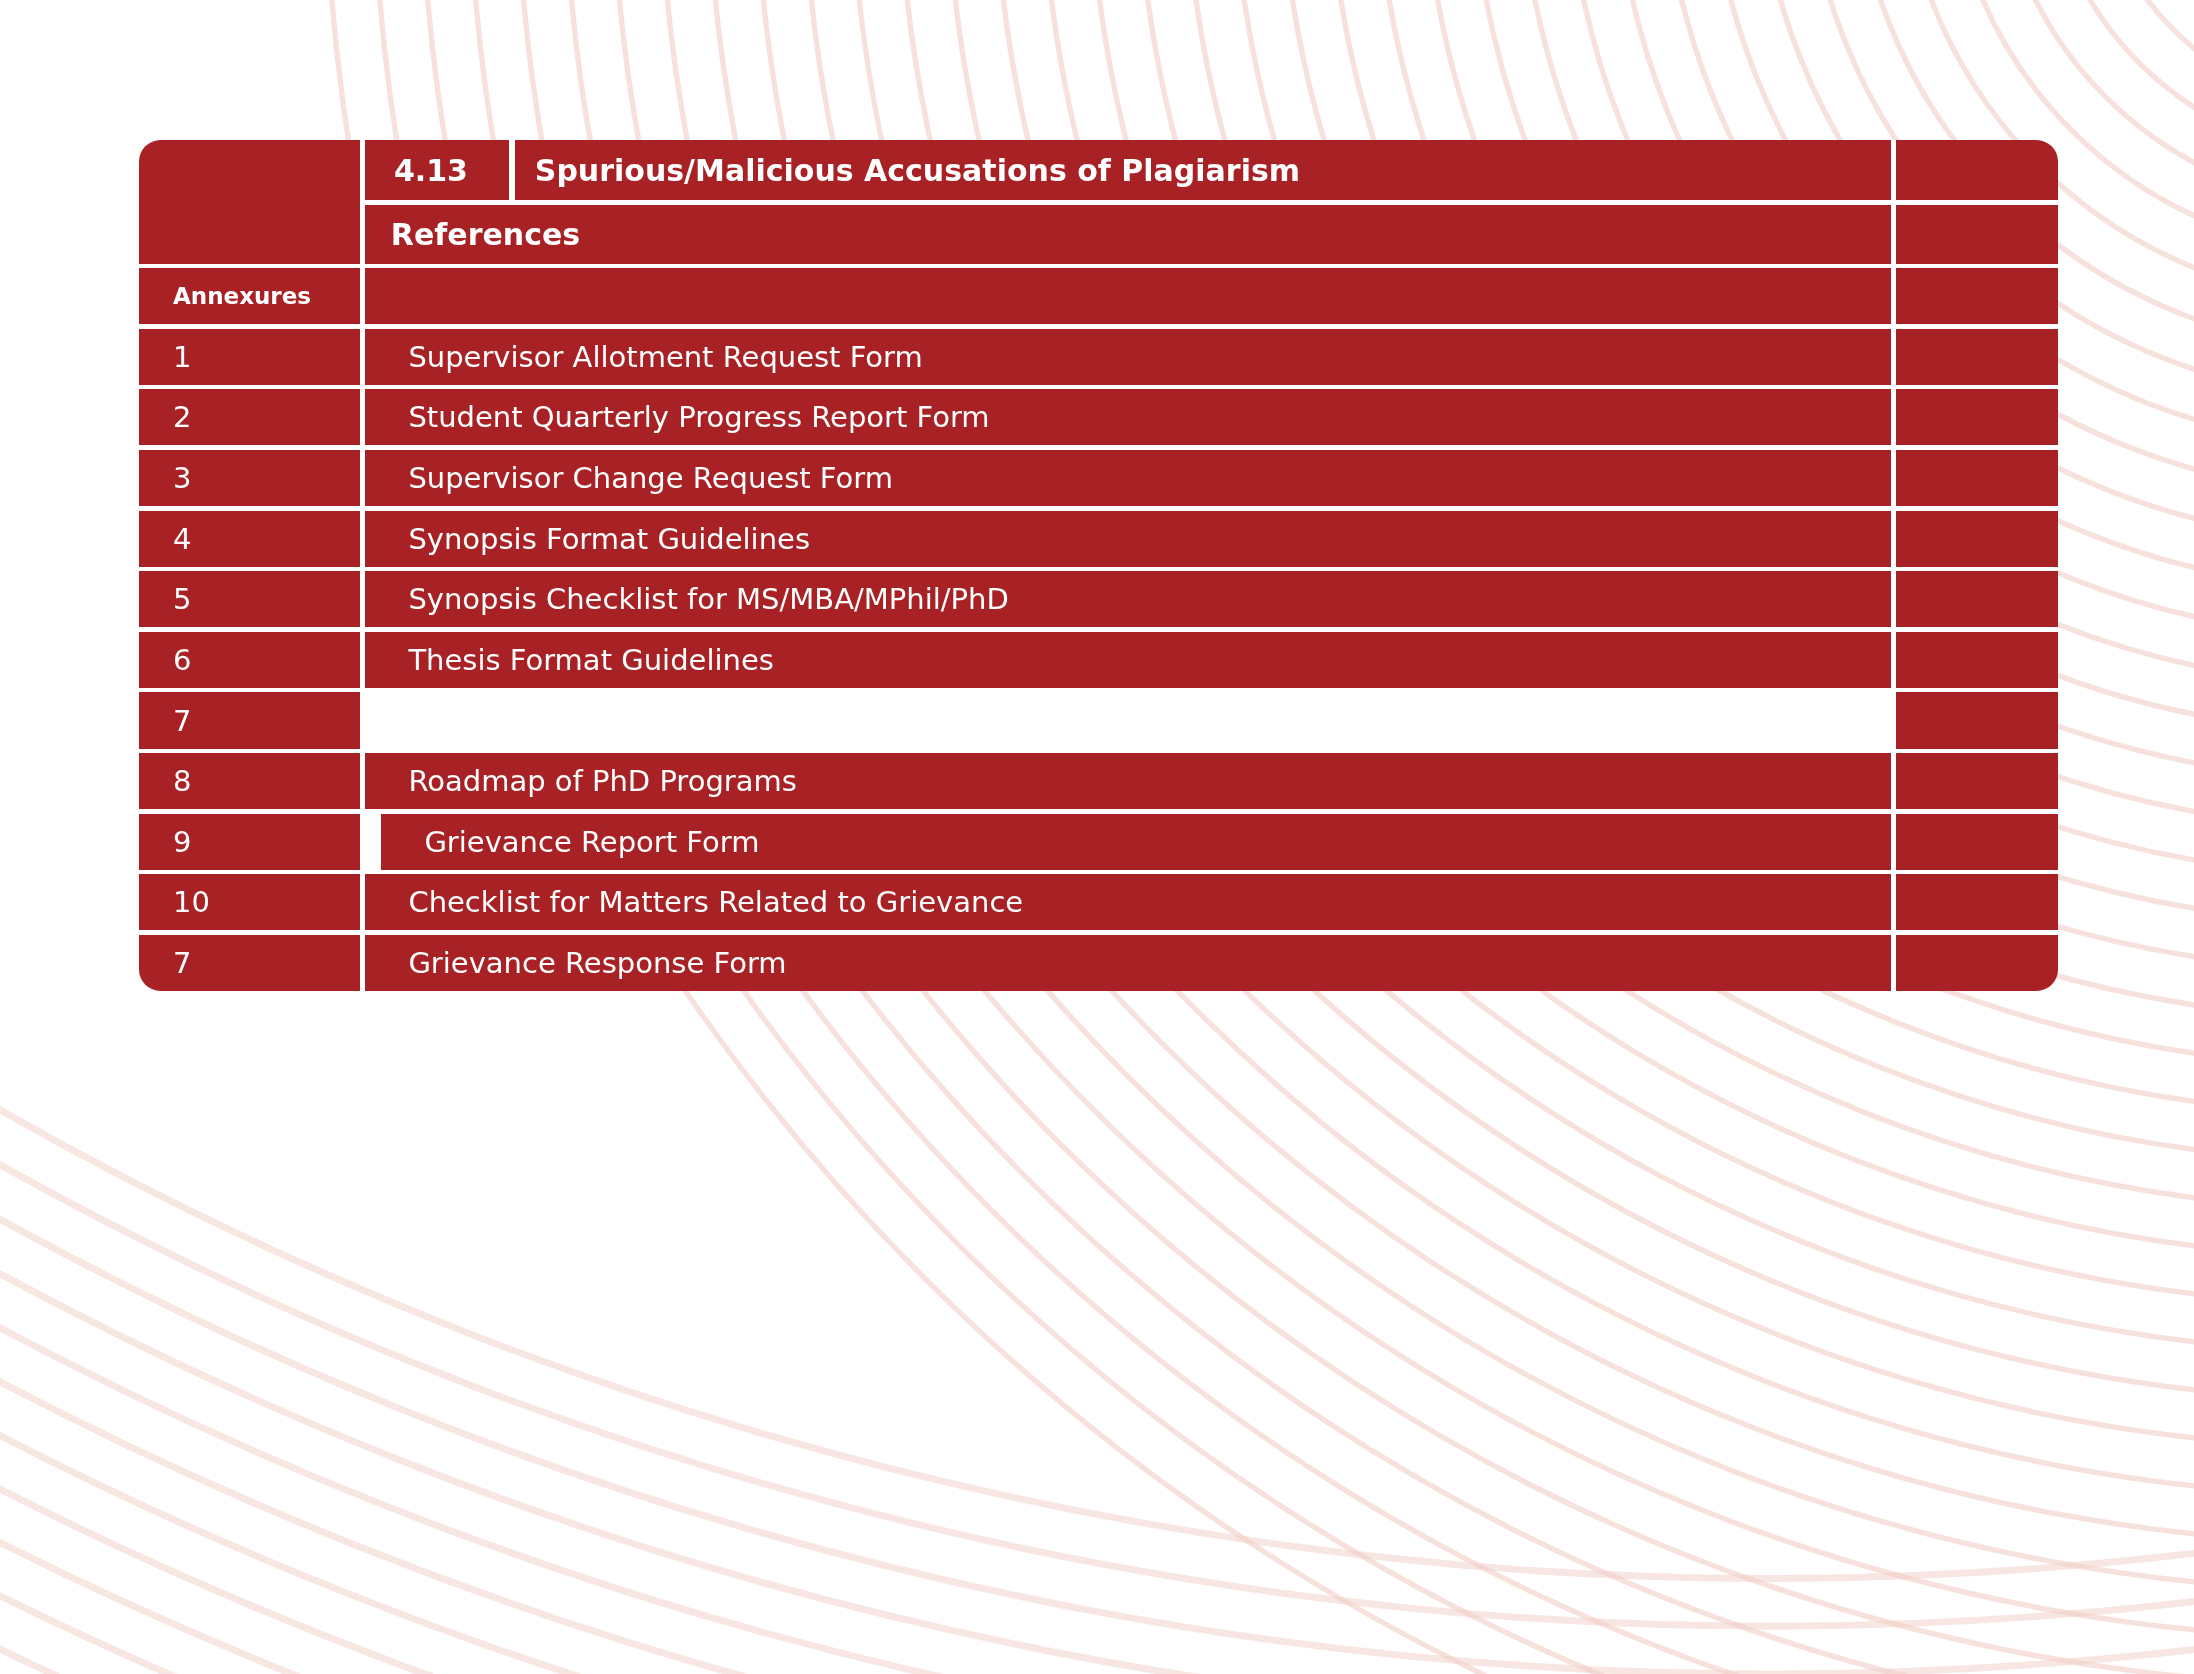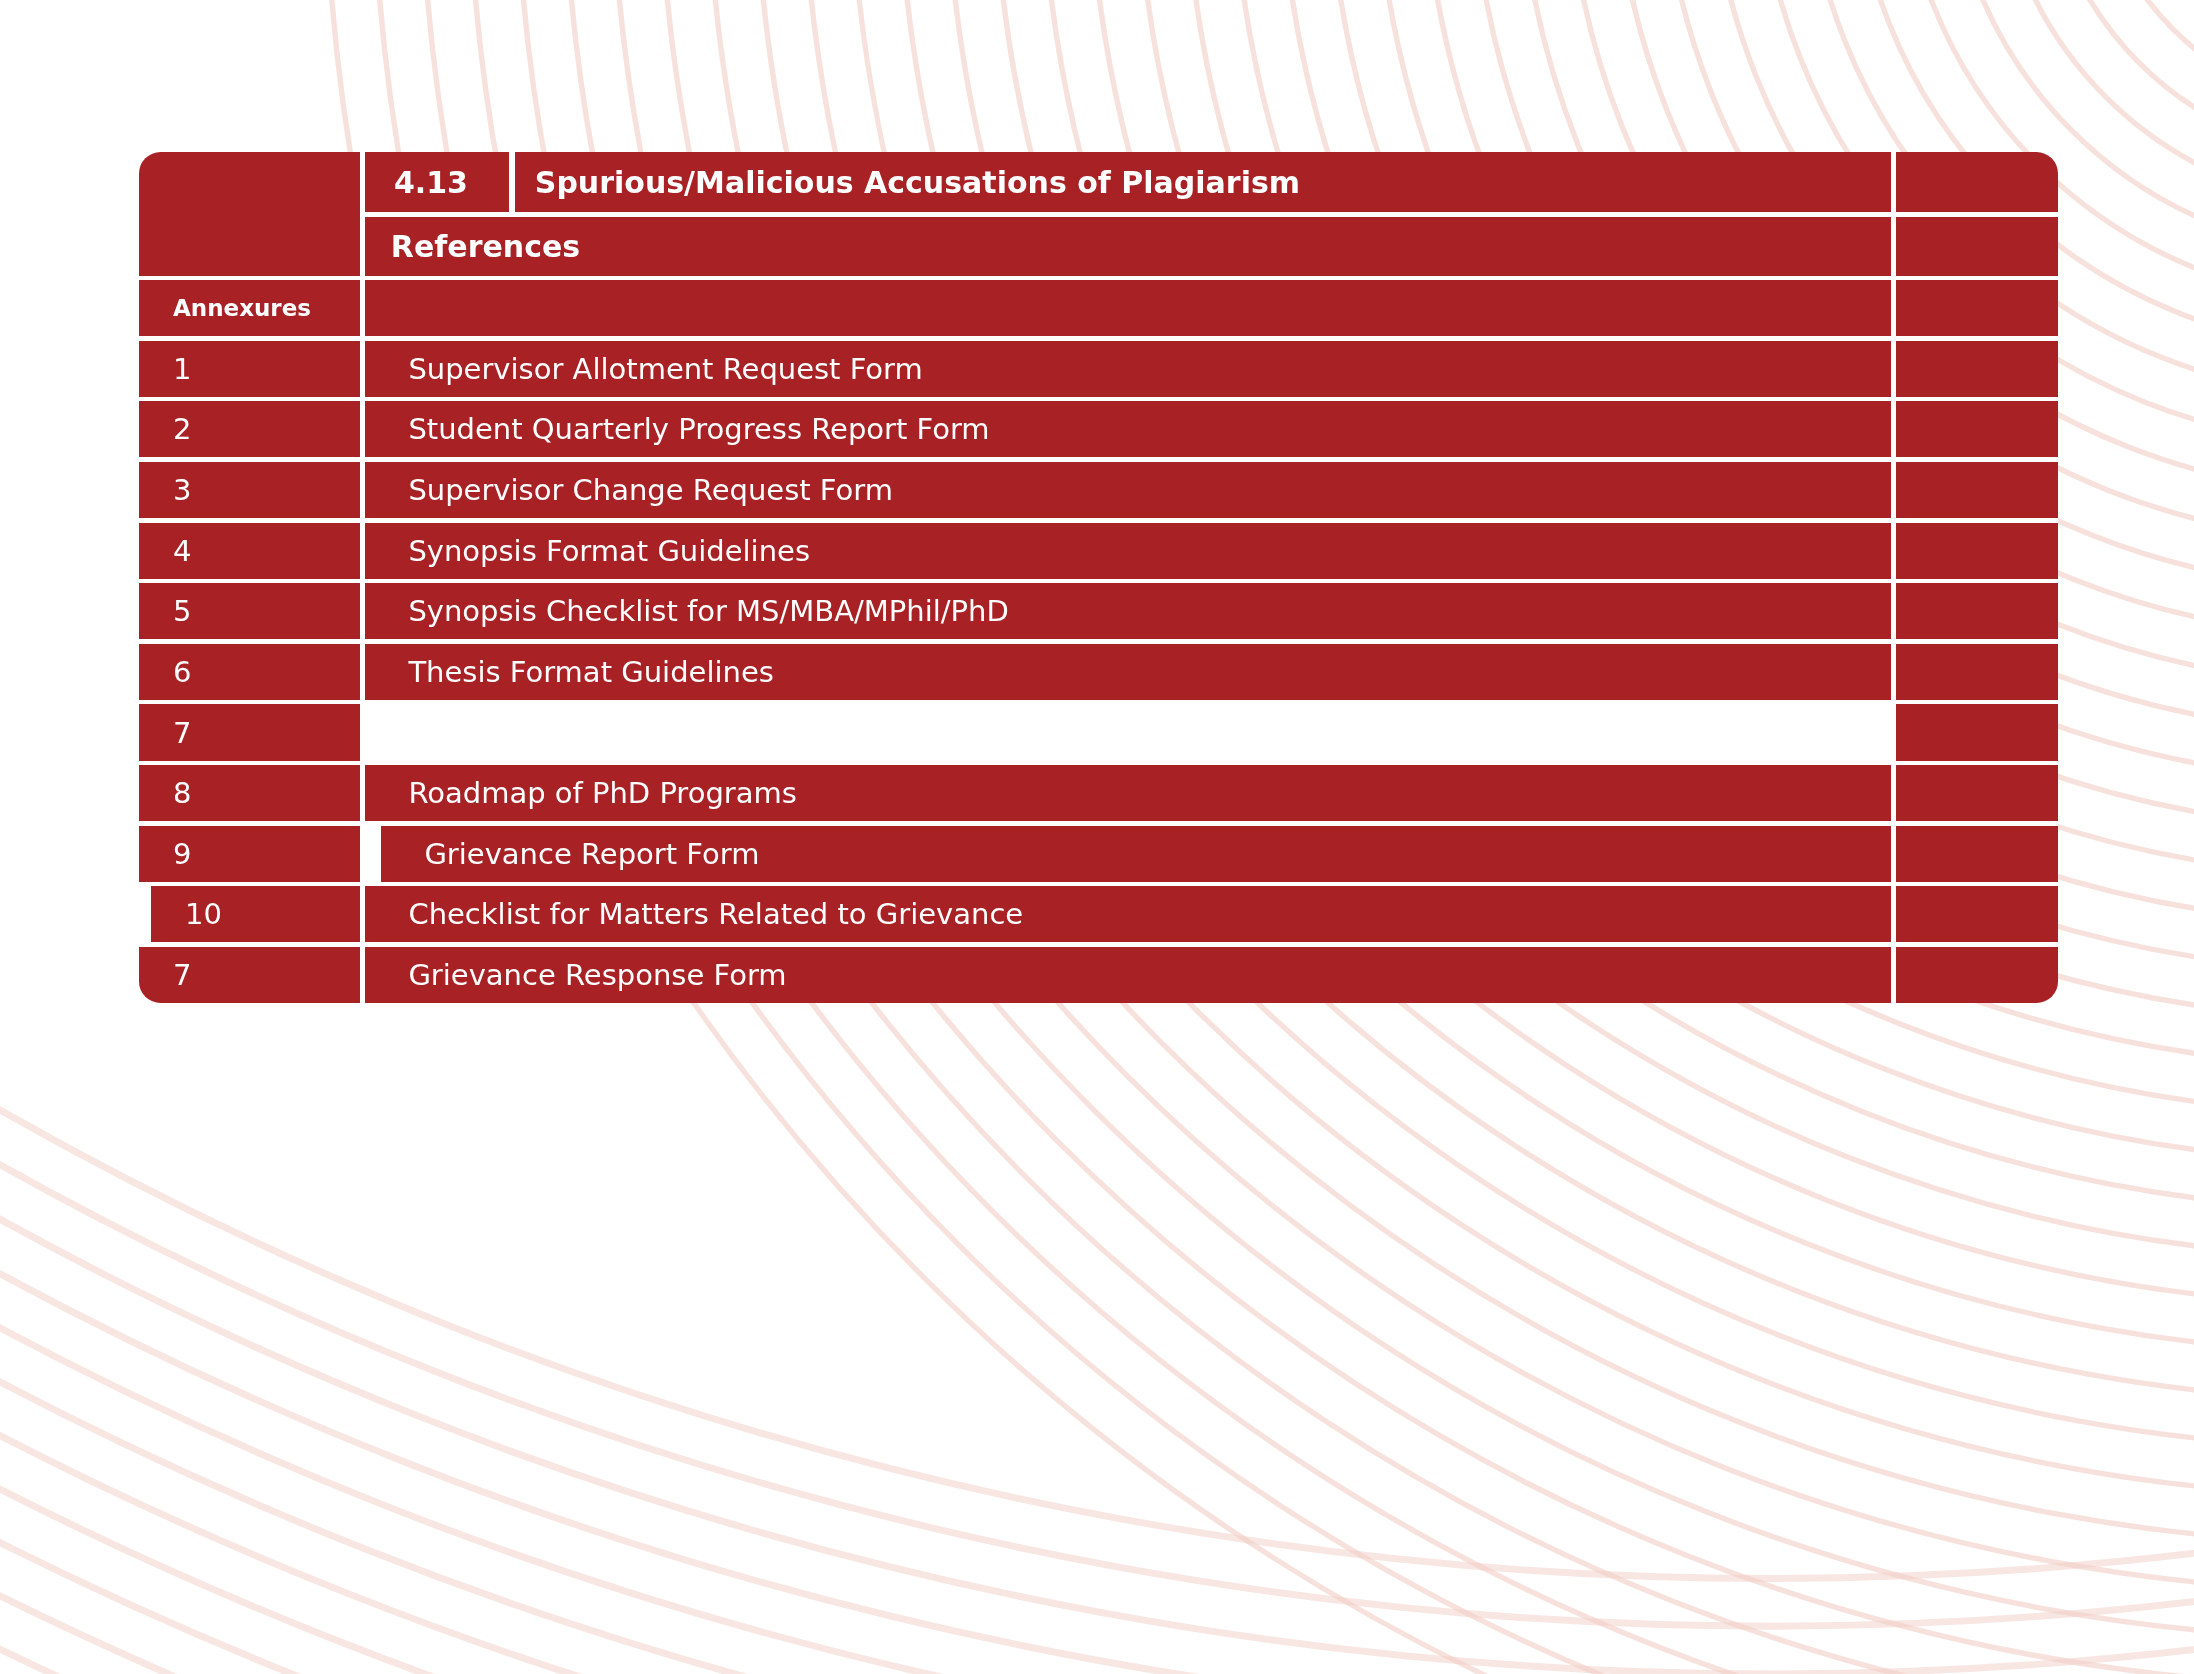--- a/index.html
+++ b/index.html
@@ -9,21 +9,21 @@
     background: #ffffff;
     font-family: "DejaVu Sans", sans-serif;
   }
   svg.wave-bg {
     position: absolute; left: 0; top: 0;
     width: 2194px; height: 1675px;
     display: block;
   }
   .toc {
     position: absolute;
-    left: 139px; top: 152px;
+    left: 139px; top: 140px;
     width: 1919px; height: 851px;
     background: var(--divider, #ffffff);
     border-radius: 21.6px;
     overflow: hidden;
     display: grid;
     grid-template-columns: 221px 144px 1376px 162px;
     grid-template-rows: 60px 59px 56px repeat(11, 1fr);
     gap: 4.6px 5.4px;
   }
   .cell {
@@ -140,20 +140,20 @@
     <div class="cell text-cell" style="grid-area: 9 / 2 / 10 / 4;">Thesis Format Guidelines</div>
     <div class="cell" style="grid-area: 9 / 4 / 10 / 5;"></div>
     <div class="cell num-cell" style="grid-area: 10 / 1 / 11 / 2;">7</div>
     <div class="cell" style="grid-area: 10 / 4 / 11 / 5;"></div>
     <div class="cell num-cell" style="grid-area: 11 / 1 / 12 / 2;">8</div>
     <div class="cell text-cell" style="grid-area: 11 / 2 / 12 / 4;">Roadmap of PhD Programs</div>
     <div class="cell" style="grid-area: 11 / 4 / 12 / 5;"></div>
     <div class="cell num-cell" style="grid-area: 12 / 1 / 13 / 2;">9</div>
     <div class="cell text-cell" style="grid-area: 12 / 2 / 13 / 4; margin-left: 16px;">Grievance Report Form</div>
     <div class="cell" style="grid-area: 12 / 4 / 13 / 5;"></div>
-    <div class="cell num-cell" style="grid-area: 13 / 1 / 14 / 2; margin-left: 12px;">10</div>
+    <div class="cell num-cell" style="grid-area: 13 / 1 / 14 / 2;">10</div>
     <div class="cell text-cell" style="grid-area: 13 / 2 / 14 / 4;">Checklist for Matters Related to Grievance</div>
     <div class="cell" style="grid-area: 13 / 4 / 14 / 5;"></div>
     <div class="cell num-cell" style="grid-area: 14 / 1 / 15 / 2;">7</div>
     <div class="cell text-cell" style="grid-area: 14 / 2 / 15 / 4;">Grievance Response Form</div>
     <div class="cell" style="grid-area: 14 / 4 / 15 / 5;"></div>
   </div>
 
 
 </body></html>

